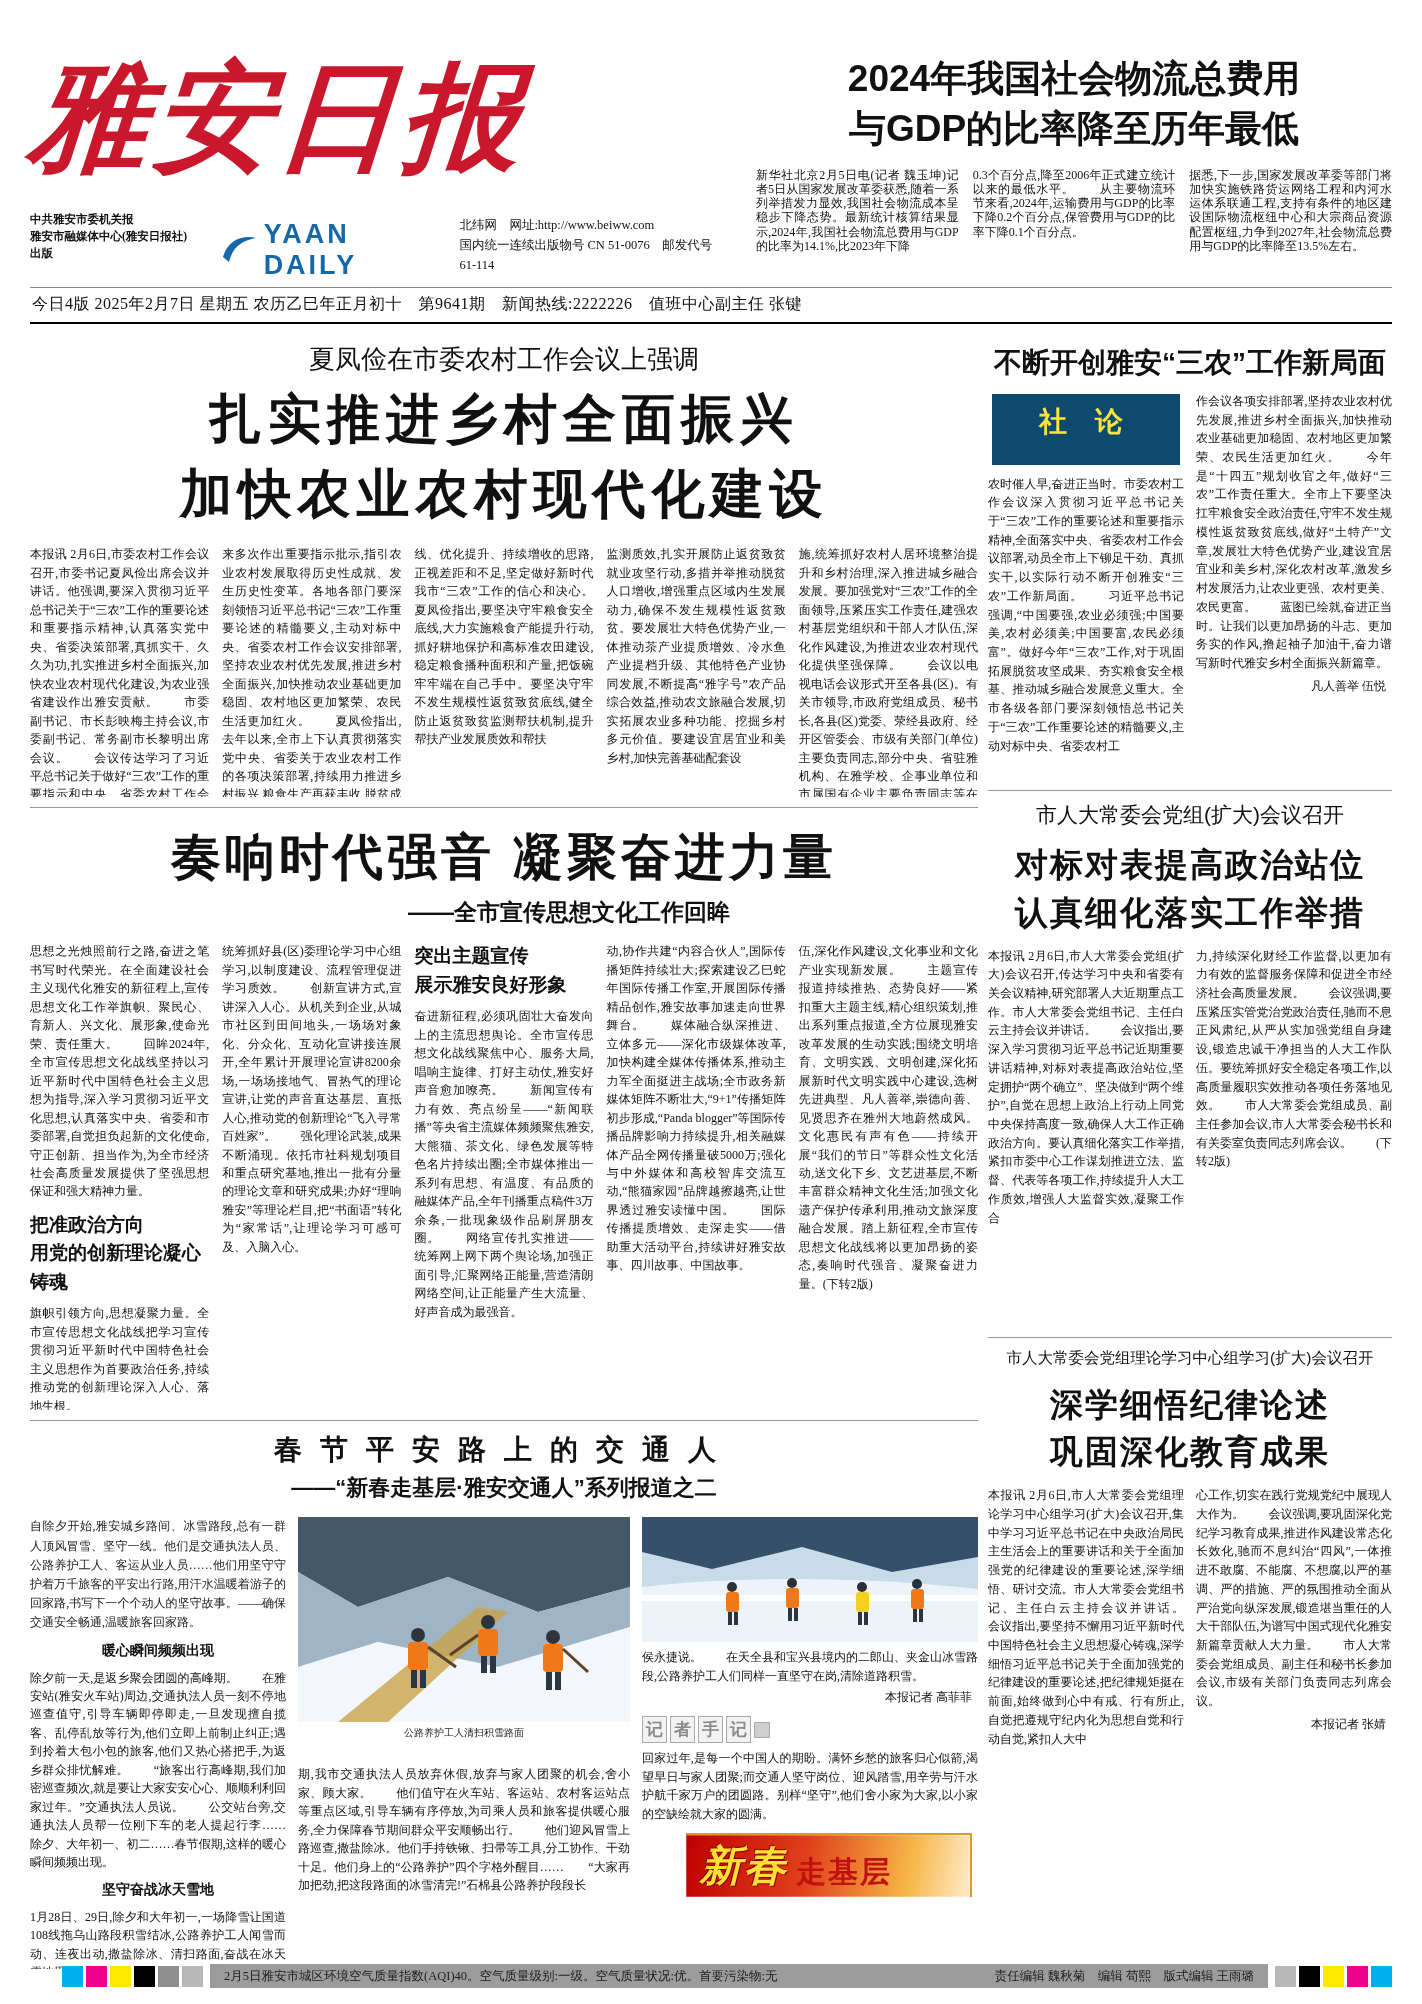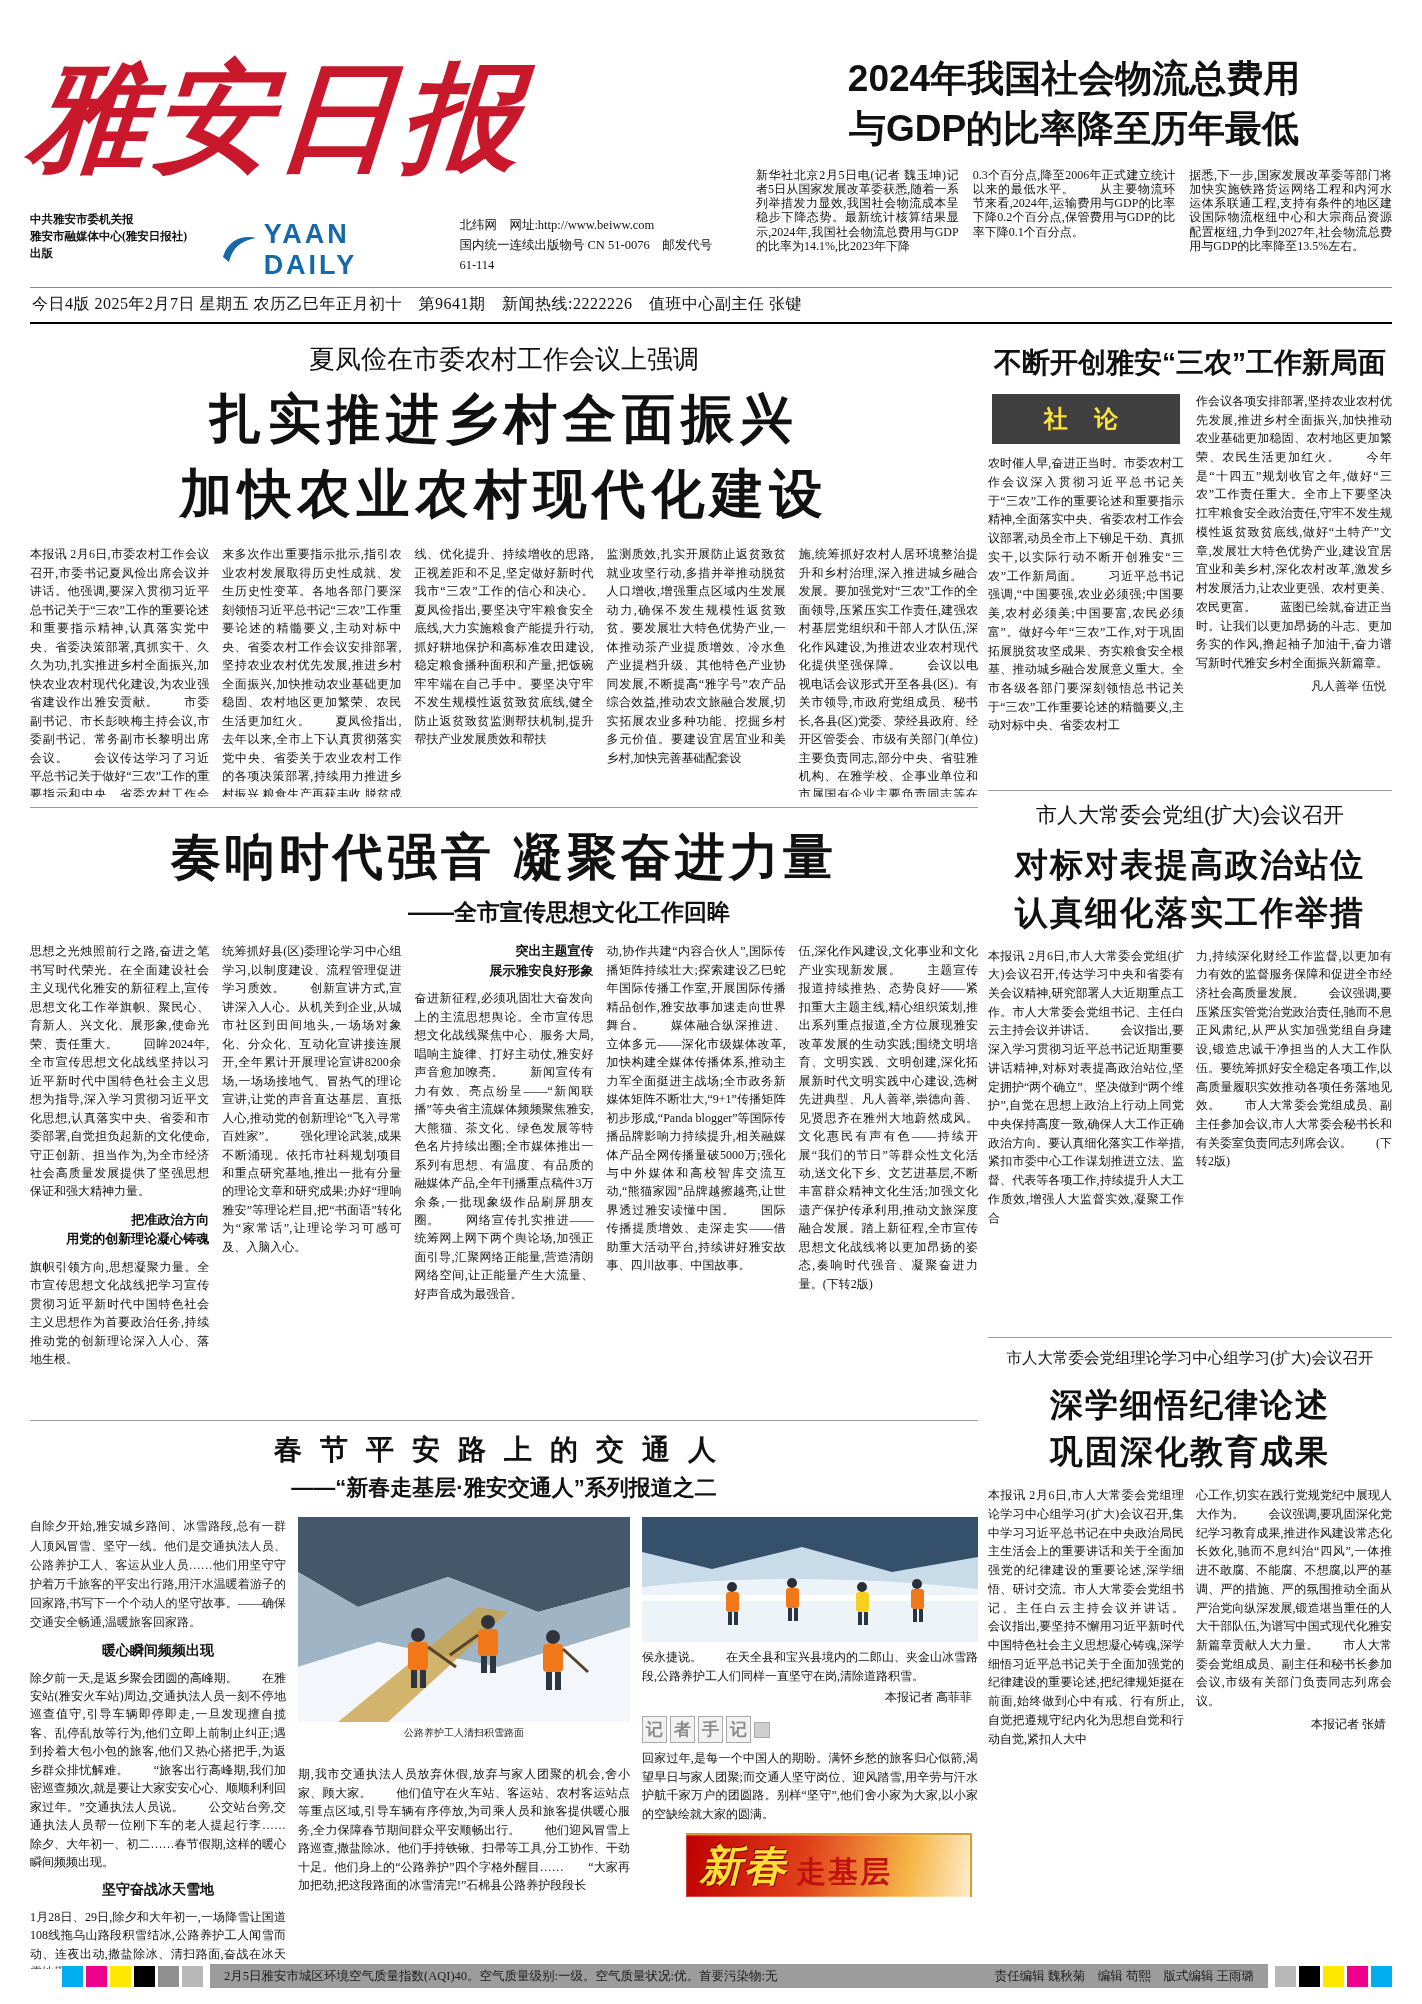--- a/index.html
+++ b/index.html
@@ -52,22 +52,22 @@
   .cul-hl {
     text-align:center; font-family:"Liberation Sans", sans-serif; font-weight:bold;
     font-size:50px; letter-spacing:4px; margin-top:16px;
   }
   .cul-sub {
     text-align:center; font-family:"Liberation Sans", sans-serif; font-weight:bold;
     font-size:23px; margin-top:6px; padding-left:130px;
   }
   .cul-body { height:468px; margin-top:14px; }
   .colhead {
-    text-align:right; font-family:Liberation Mono, monospace; font-weight:bold;
-    font-size:13px; line-height:1.5; margin:10px 0 8px;
+    text-align:left; font-family:Liberation Serif, serif; font-weight:bold;
+    font-size:19px; line-height:1.5; margin:10px 0 8px;
   }
   
   .tr-hl {
     text-align:center; font-family:"Liberation Sans", sans-serif; font-weight:bold;
     font-size:28px; letter-spacing:18px; margin-top:10px;
   }
   .tr-sub {
     text-align:center; font-family:"Liberation Sans", sans-serif; font-weight:bold;
     font-size:22px; margin-top:4px;
   }
@@ -99,23 +99,23 @@
   .xc-logo .b { font-family:"Liberation Serif", serif; font-weight:bold; font-size:30px; color:#c01010; letter-spacing:2px; padding-top:12px; }
   
   .rail { border-left:0; }
   .ed-hl {
     text-align:center; font-family:"Liberation Sans", sans-serif; font-weight:bold;
     font-size:28px; margin-top:10px; white-space:nowrap;
   }
   .rail-cols { display:flex; gap:12px; margin-top:10px; text-align:justify; overflow:hidden; }
   .rail-cols > div { flex:1; font-size:12px; line-height:1.56; }
   .badge {
-    background:#404040; color:#ffe33d; font-family:"Liberation Sans", sans-serif;
-    font-weight:bold; font-size:24px; letter-spacing:10px; text-align:center;
-    padding:6px 0 7px; margin:2px 4px 10px;
+    background:#0c4a6e; color:#ffe33d; font-family:"Liberation Sans", sans-serif;
+    font-weight:bold; font-size:28px; letter-spacing:10px; text-align:center;
+    padding:6px 0 21px; margin:2px 4px 10px;
   }
   .r-kicker { text-align:center; font-family:"Liberation Sans", sans-serif; font-size:21px; margin-top:10px; }
   .r-kicker.small { font-size:15.5px; }
   .r-hl {
     text-align:center; font-family:"Liberation Sans", sans-serif; font-weight:bold;
     font-size:33px; line-height:1.45; letter-spacing:2px; margin-top:12px;
   }
   
   .footer { position:absolute; left:30px; right:30px; bottom:16px; display:flex; align-items:center; gap:3px; height:24px;padding-left:32px; }
   .chip { width:21px; height:21px; flex:0 0 auto; }

